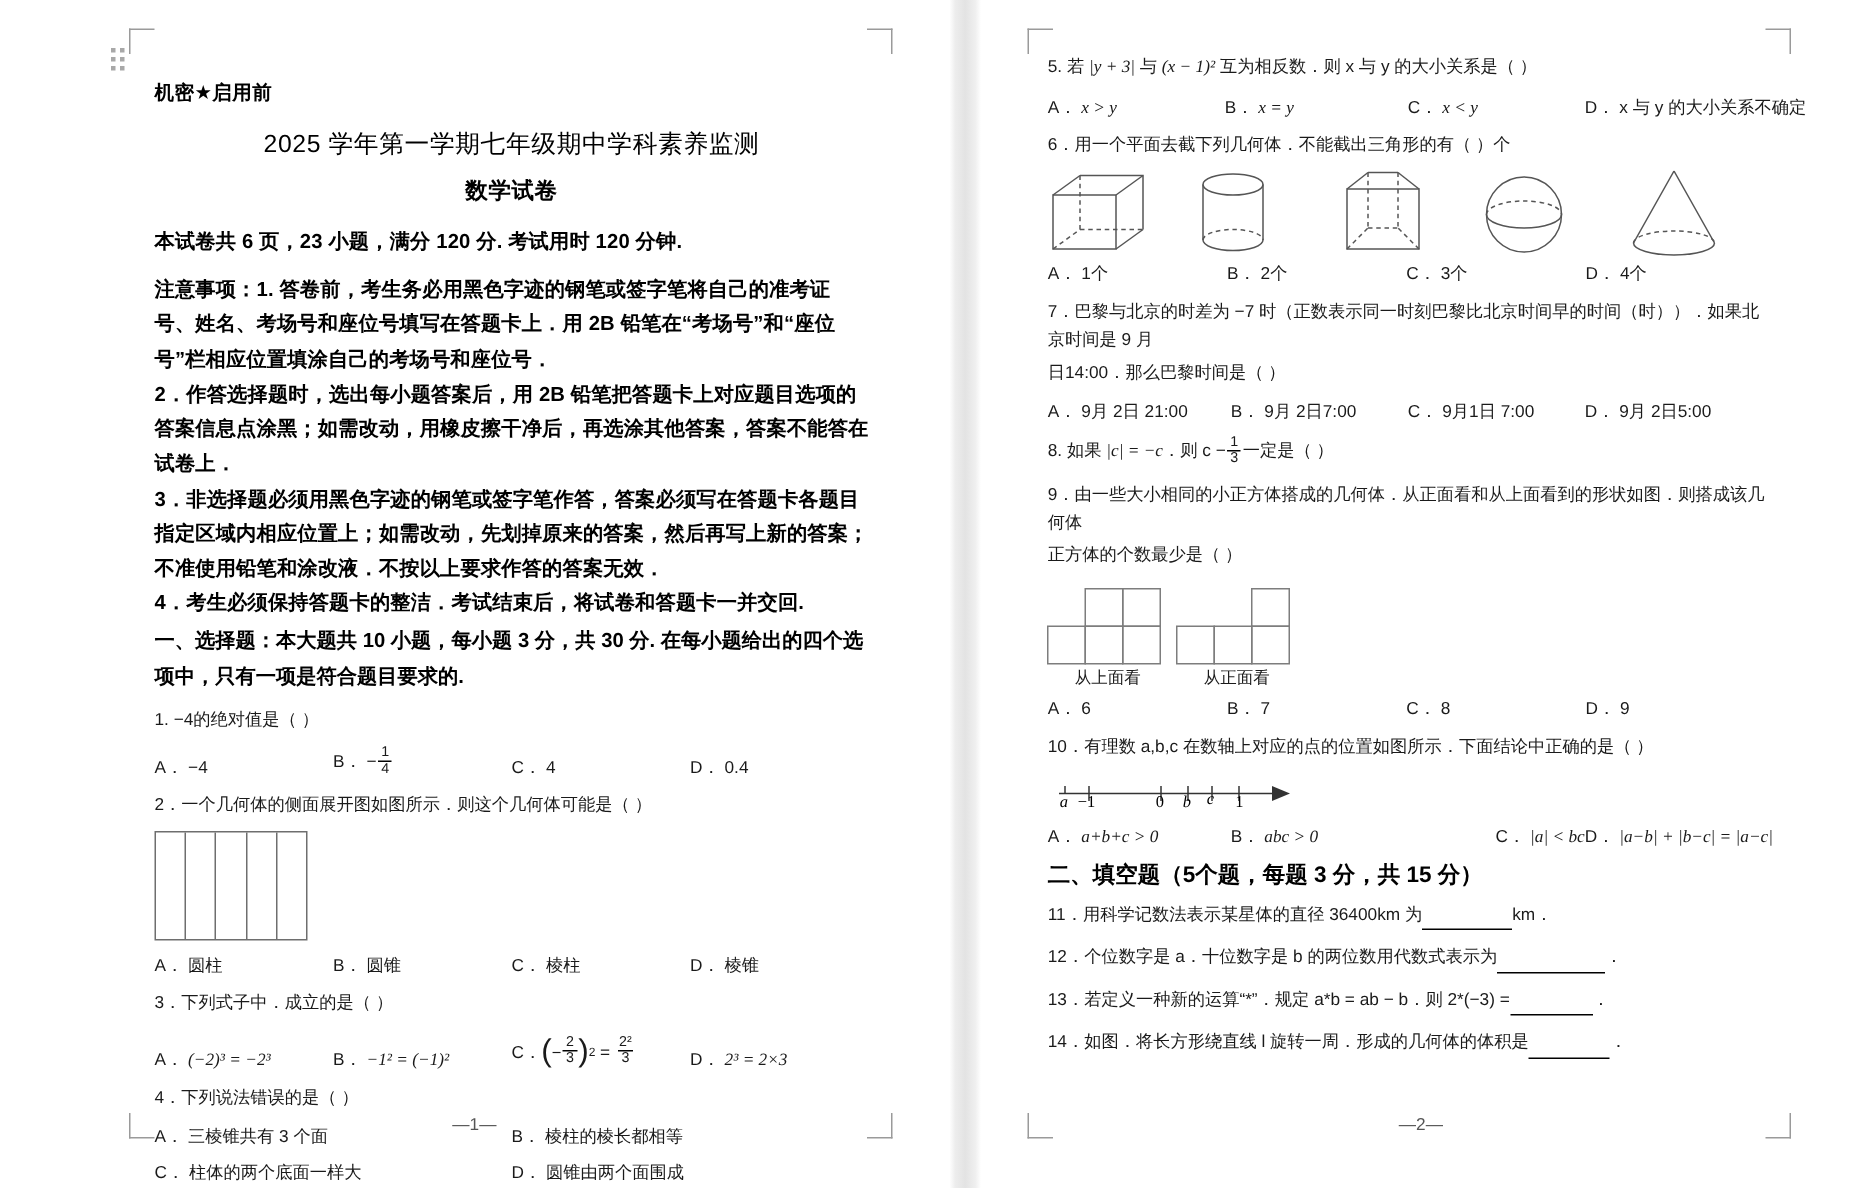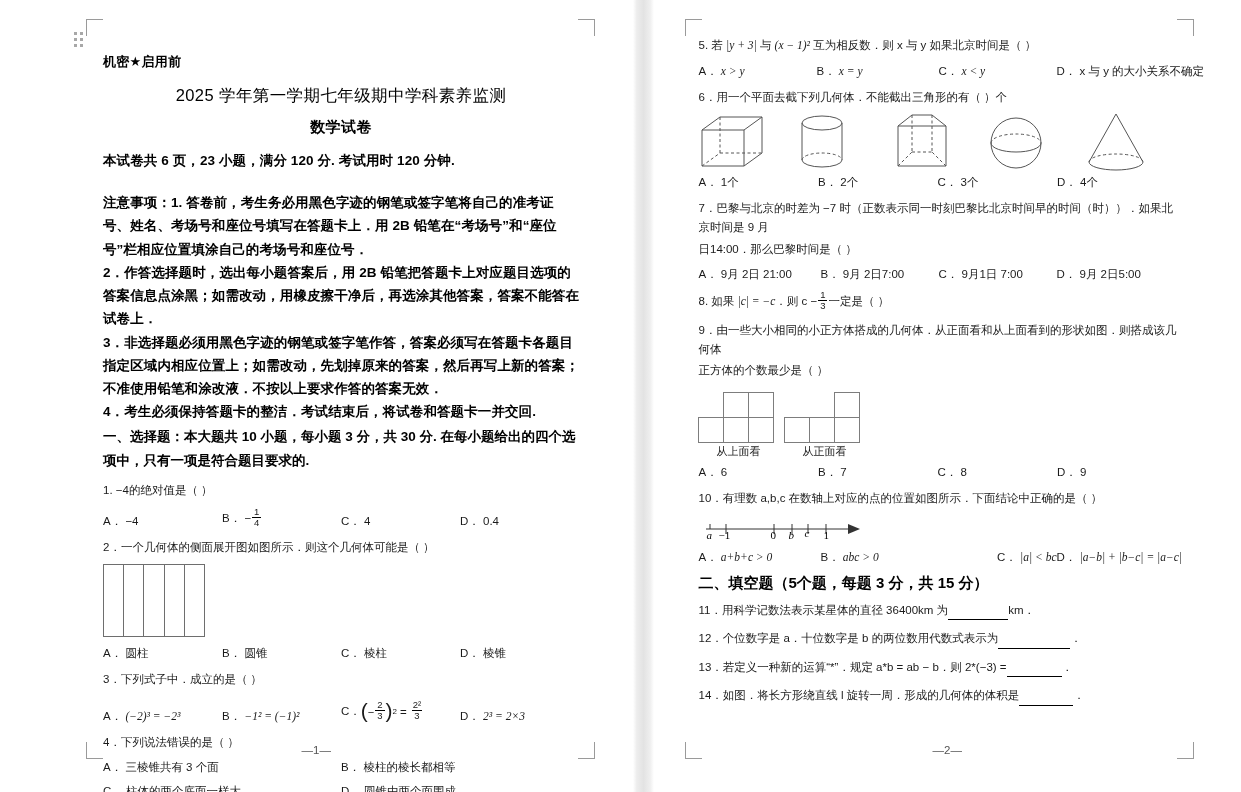--- a/index.html
+++ b/index.html
@@ -63,21 +63,21 @@
   .subtitle {
     text-align: center; font-weight: bold; font-size: 15px;
     font-family: "Liberation Sans","DejaVu Sans", sans-serif;
     margin-top: 11px; letter-spacing: .4px;
   }
   .bold-line {
     font-weight: bold; font-size: 13.5px;
     font-family: "Liberation Sans","DejaVu Sans", sans-serif;
     line-height: 1.72; letter-spacing: .1px;
   }
-  .notes { margin-top: 19px; }
+  .notes { margin-top: 9px; }
   .notes p { margin: 0; }
   .section-head {
     font-weight: bold; font-size: 13.5px;
     font-family: "Liberation Sans","DejaVu Sans", sans-serif;
     line-height: 1.72;
     margin: 0;
   }
   .section-head-big {
     font-weight: bold; font-size: 15px;
     font-family: "Liberation Sans","DejaVu Sans", sans-serif;
@@ -273,21 +273,21 @@
     <div class="cmark bl" style="left:32px;top:742px;"></div>
     <div class="cmark br" style="left:524px;top:742px;"></div>
 
     <div class="content" style="left:45px; top:36px; width:478px;">
 
       <div class="q" style="margin-top:0;">
         <span>5.  若</span>
         <span class="ital">|y + 3|</span>
         <span>与</span>
         <span class="ital">(x − 1)²</span>
-        <span>互为相反数．则 x 与 y 如果北京时间是（  ）</span>
+        <span>互为相反数．则 x 与 y 的大小关系是（  ）</span>
       </div>
       <div class="opts free">
         <div style="width:118px;"><span>A．</span> <span class="ital">x &gt; y</span></div>
         <div style="width:122px;"><span>B．</span> <span class="ital">x = y</span></div>
         <div style="width:118px;"><span>C．</span> <span class="ital">x &lt; y</span></div>
         <div><span>D．</span> <span>x 与 y 的大小关系不确定</span></div>
       </div>
 
       <div class="q">6．用一个平面去截下列几何体．不能截出三角形的有（  ）个</div>
       <div class="shapes-row">

